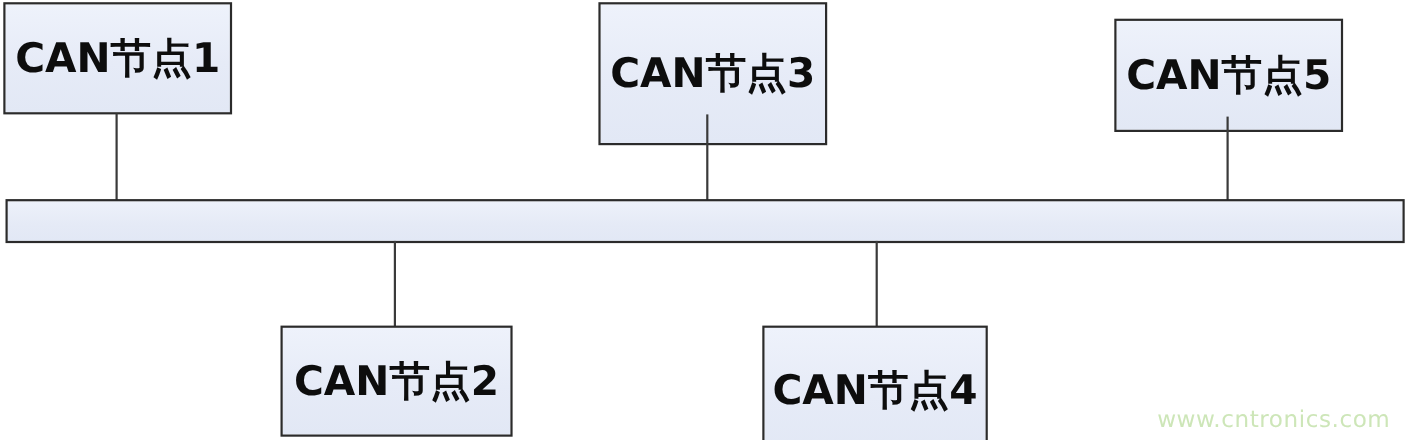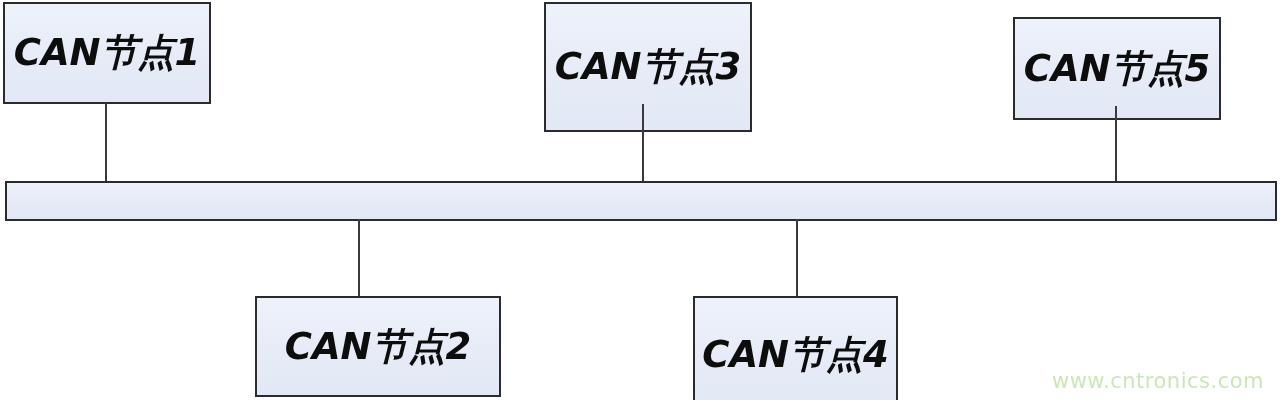--- a/index.html
+++ b/index.html
@@ -26,27 +26,26 @@
     display: flex;
     align-items: center;
     justify-content: center;
   }
   .node .label {
     font-size: 37px;
     font-weight: bold;
     color: #0d0d0d;
     letter-spacing: 0px;
     white-space: nowrap;
-    font-style: italic;
   }
 
   #node1 { left: 3px;    top: 2px;   width: 208px; height: 102px; }
   #node3 { left: 544px;  top: 2px;   width: 208px; height: 130px; }
   #node5 { left: 1013px; top: 17px;   width: 208px; height: 103px; }
-  #node2 { left: 255px;  top: 296px; width: 246px; height: 101px; }
+  #node2 { left: 255px;  top: 296px; width: 211px; height: 101px; }
   #node4 { left: 693px;  top: 296px; width: 205px; height: 118px; }
 
   
   .bus {
     position: absolute;
     left: 5px;
     top: 181px;
     width: 1272px;
     height: 40px;
     background: linear-gradient(180deg, #edf1fa 0%, #e5eaf6 60%, #e2e8f5 100%);

